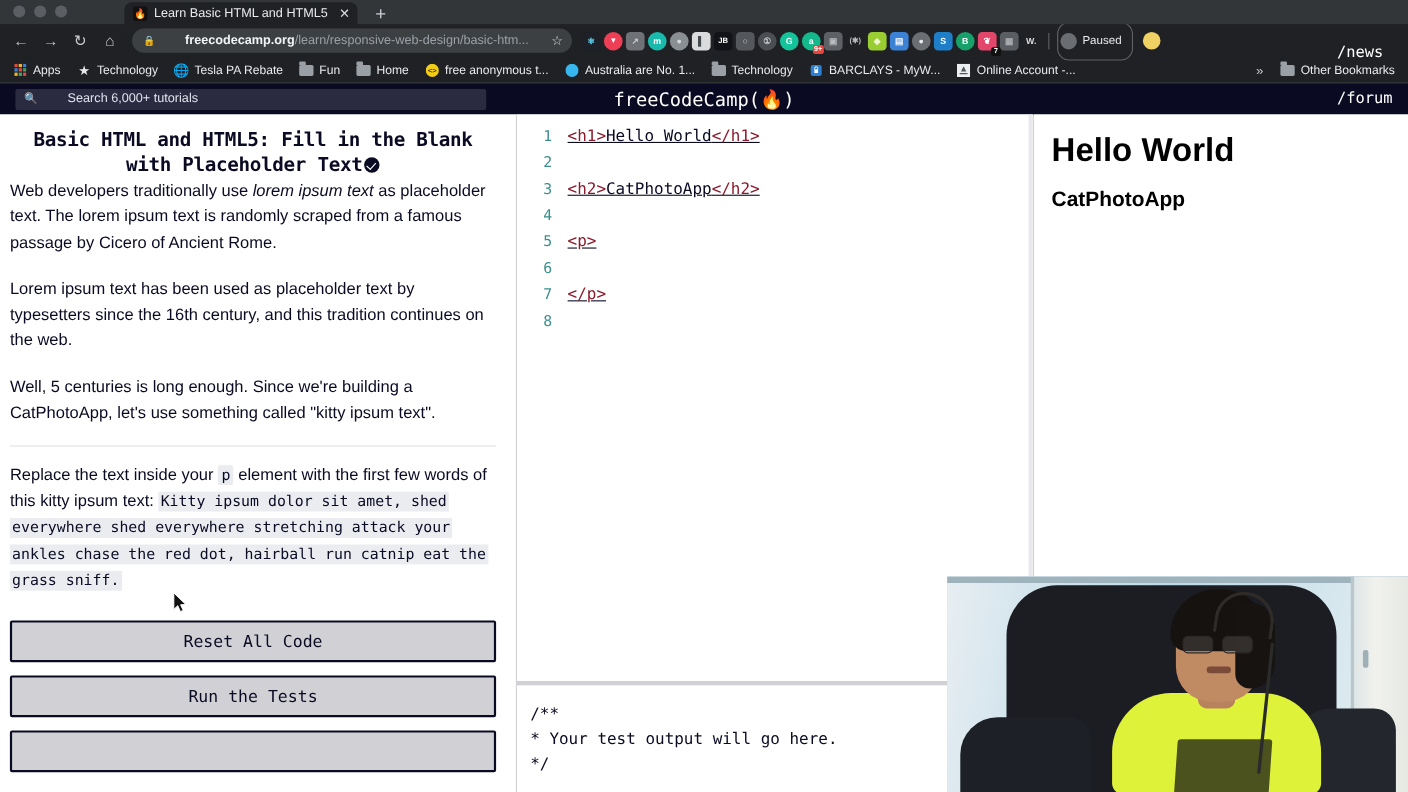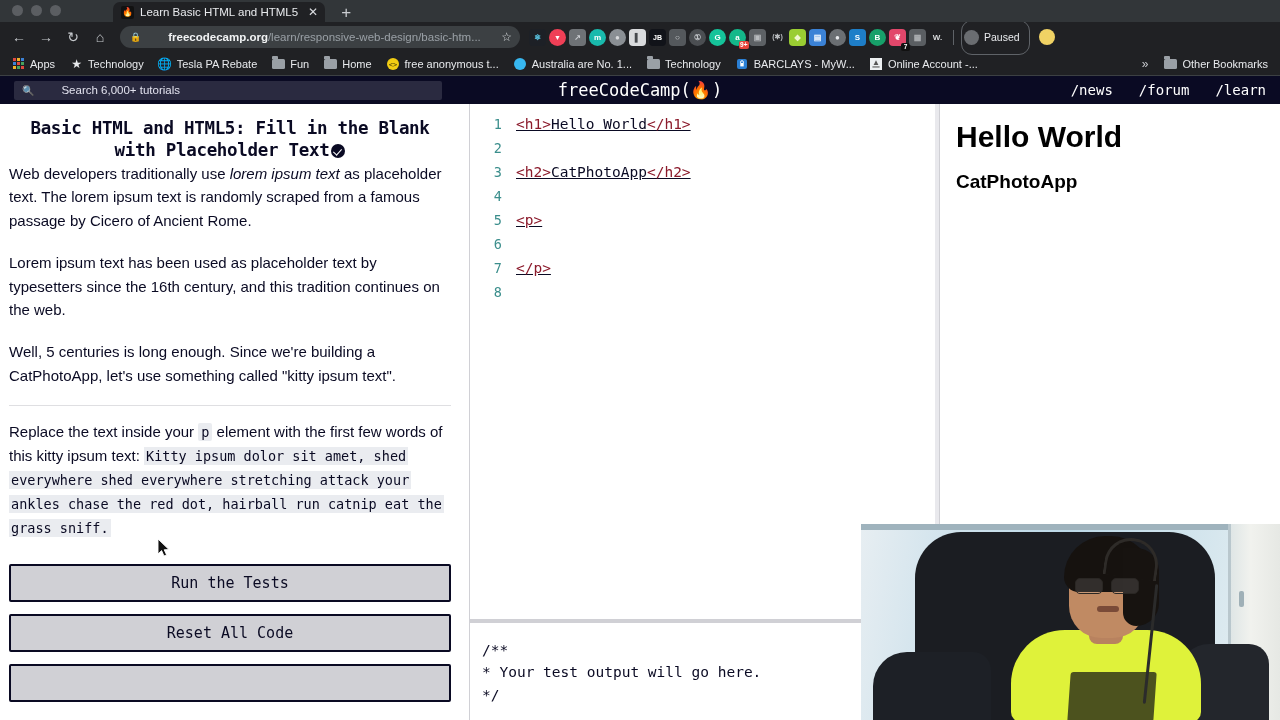--- a/index.html
+++ b/index.html
@@ -105,21 +105,21 @@
     width: 428px; height: 19px; background: #2a2a40; border-radius: 2px;
     display: flex; align-items: center; padding: 0 8px; gap: 7px; flex: none;
   }
   .fcc-search .mag { color: #d0d0de; font-size: 10px; }
   .fcc-search .ph { color: #e2e2ee; font-size: 11.5px; padding-left: 20px; }
   .fcc-logo {
     position: absolute; left: 0; right: 0; text-align: center;
     color: #fff; font-size: 17px; font-family: "DejaVu Sans Mono", monospace;
     pointer-events: none; letter-spacing: 0px;
   }
-  .fcc-links { margin-left: auto; display: flex; gap: 26px; z-index: 2; }
+  .fcc-links { margin-left: auto; display: flex; gap: 26px; z-index: 2; flex-direction: column; }
   .fcc-links a {
     color: #fff; font-size: 14px; font-family: "DejaVu Sans Mono", monospace;
     text-decoration: none;
   }
 
   .workspace { display: flex; height: 618px; background: #fff; }
 
   
   .panel-left {
     width: 470px; flex: none; background: #fff; border-right: 1px solid #d0d0d5;
@@ -471,22 +471,22 @@
 
       <p class="para">Lorem ipsum text has been used as placeholder text by typesetters since the 16th century, and this tradition continues on the web.</p>
 
       <p class="para">Well, 5 centuries is long enough. Since we're building a CatPhotoApp, let's use something called "kitty ipsum text".</p>
 
       <hr class="hr-soft">
 
       <p class="instr"><span>Replace the text inside your </span><code class="code-inline">p</code><span> element with the first few words of this kitty ipsum text: </span><span class="kitty">Kitty ipsum dolor sit amet, shed everywhere shed everywhere stretching attack your ankles chase the red dot, hairball run catnip eat the grass sniff.</span></p>
 
       <div class="btns">
+        <div class="fcc-btn">Reset All Code</div>
         <div class="fcc-btn">Run the Tests</div>
-        <div class="fcc-btn">Reset All Code</div>
         <div class="fcc-btn"></div>
       </div>
     </div>
 
     <div class="panel-center">
       <div class="editor">
         <div class="eline">
             <span class="ln">1</span>
             <span class="ecode"><span class="tg">&lt;h1&gt;</span><span>Hello World</span><span class="tg">&lt;/h1&gt;</span></span>
           </div>

